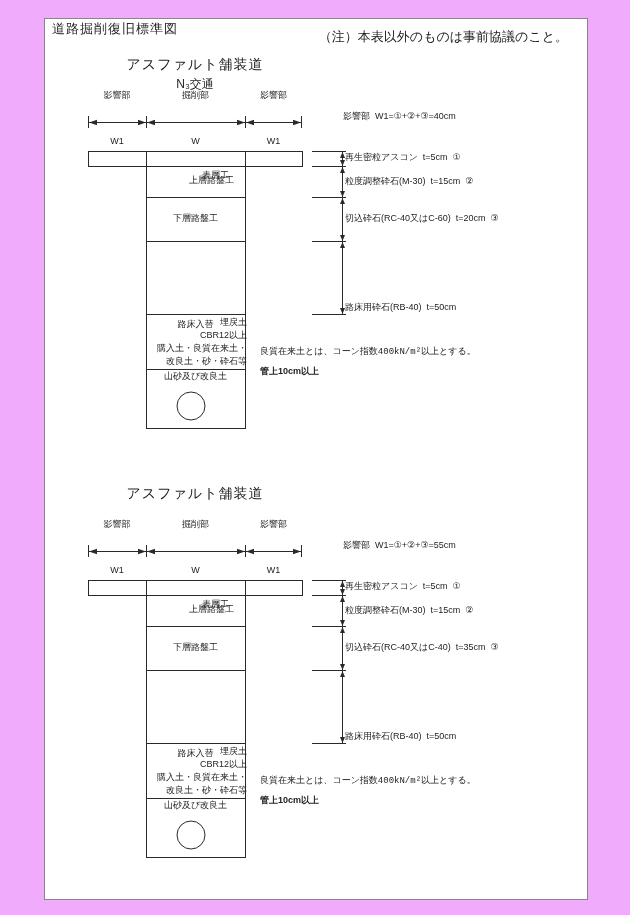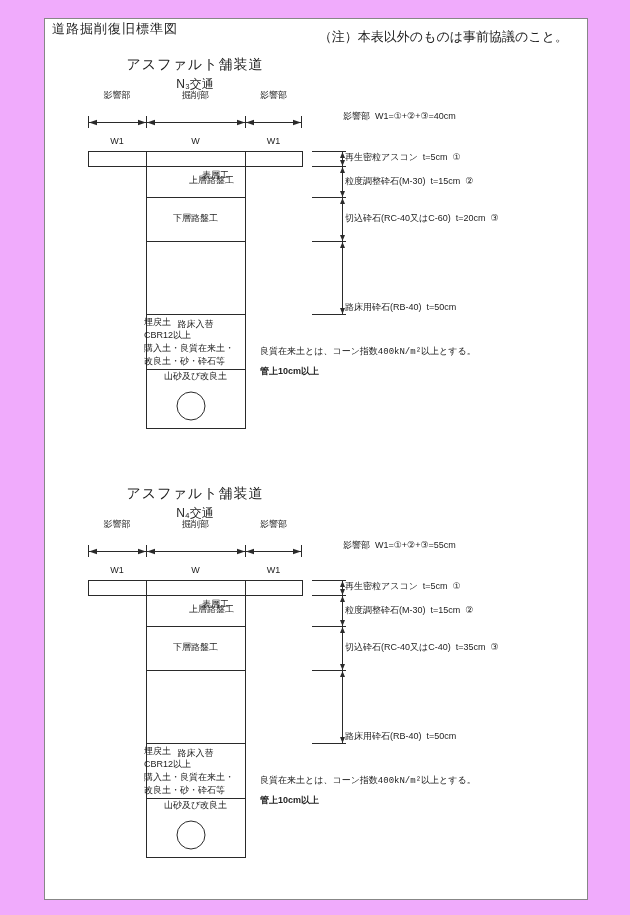--- a/index.html
+++ b/index.html
@@ -18,21 +18,21 @@
   .dg-title { left:44px; width:214px; top:1px; font-size:14px; letter-spacing:1px; }
   .dg-sub { left:44px; width:214px; top:21px; font-size:12px; }
   .zone { top:32px; }
   .zl { left:44px; width:58px; } .zm { left:102px; width:99px; } .zr { left:201px; width:57px; }
   .wlab { top:78px; }
   .layer { left:102px; width:99px; }
   .lay-surface { top:112px;margin-left:20px; }
   .lay-upper { top:117px;margin-left:16px; }
   .lay-lower { top:155px; }
   .lay-subgrade { top:213px;margin-top:48px; }
-  .backfill { left:100px; width:103px; top:256px; height:55px; display:flex; flex-direction:column; justify-content:center; align-items:flex-start; line-height:13px; font-size:9px; }
+  .backfill { left:100px; width:103px; top:256px; height:55px; display:flex; flex-direction:column; justify-content:center; align-items:flex-end; line-height:13px; font-size:9px; }
   .lay-bed { top:313px; }
   .ann { left:301px; white-space:pre; }
   .ann-influence { left:299px; top:53px; }
   .ann-1 { top:94px; }
   .ann-2 { top:118px; }
   .ann-3 { top:155px; }
   .ann-4 { top:214px;margin-top:30px; }
   .ann-soil { left:216px; top:289px; white-space:pre;font-family:Liberation Mono, monospace; }
   .ann-pipe { left:216px; top:308px; white-space:pre;font-weight:bold; }
   .lw { stroke:#2a2a2a; stroke-width:1; fill:none; }
@@ -171,21 +171,20 @@
         <path class="ah" d="M298.5,109 L296,115 L301,115 Z"></path>
           <path class="ah" d="M298.5,139 L296,133 L301,133 Z"></path>
         <path class="ah" d="M298.5,140 L296,146 L301,146 Z"></path>
           <path class="ah" d="M298.5,183 L296,177 L301,177 Z"></path>
         <path class="ah" d="M298.5,184 L296,190 L301,190 Z"></path>
           <path class="ah" d="M298.5,256 L296,250 L301,250 Z"></path>
       </g>
     </svg>
 
     <div class="abs ctr dg-title">アスファルト舗装道</div>
-    <div class="abs ctr dg-sub">N₄交通</div>
 
     <div class="abs ctr zone zl">影響部</div>
     <div class="abs ctr zone zm">掘削部</div>
     <div class="abs ctr zone zr">影響部</div>
 
     <div class="abs ctr wlab zl">W1</div>
     <div class="abs ctr wlab zm">W</div>
     <div class="abs ctr wlab zr">W1</div>
 
     <div class="abs ctr layer lay-surface">表層工</div>

